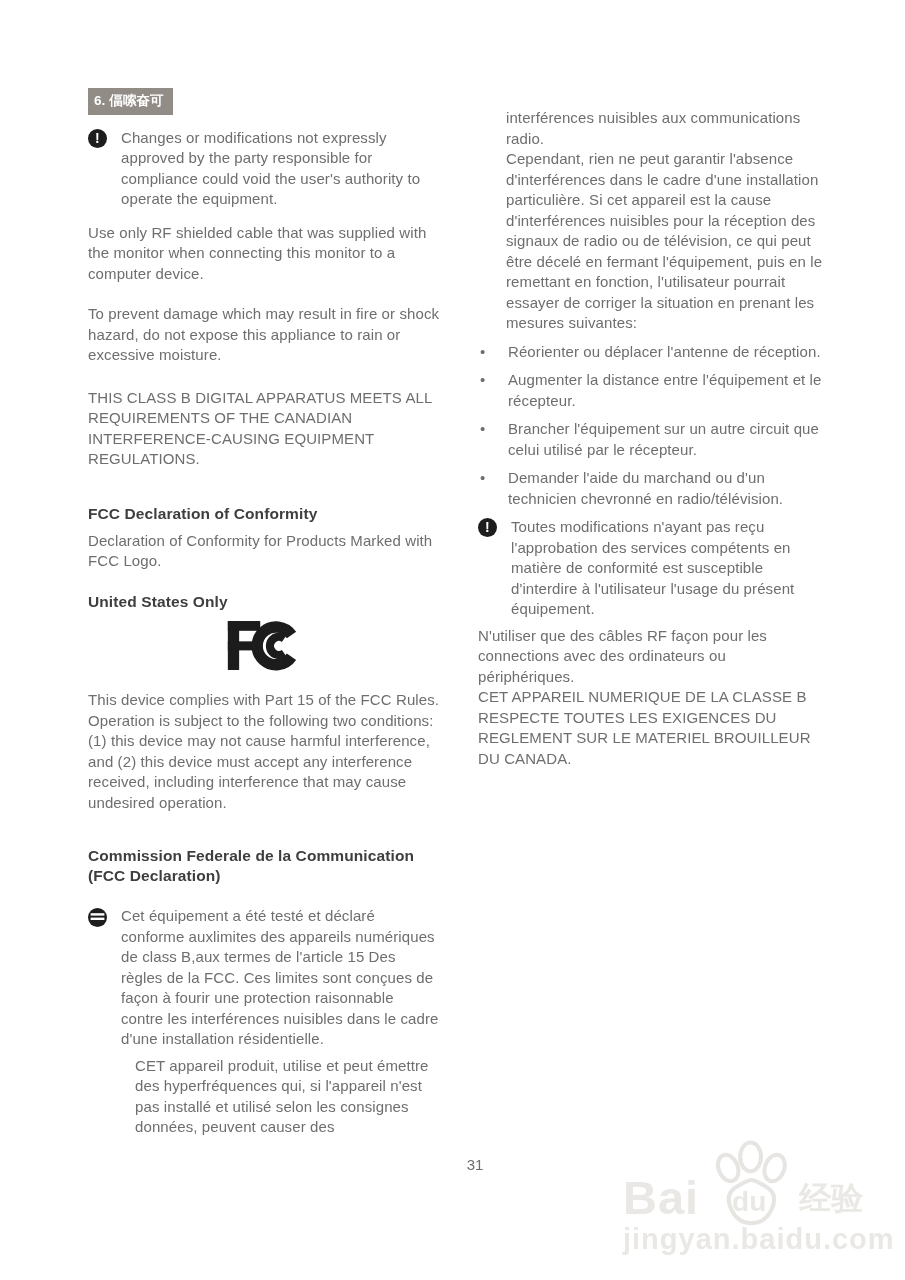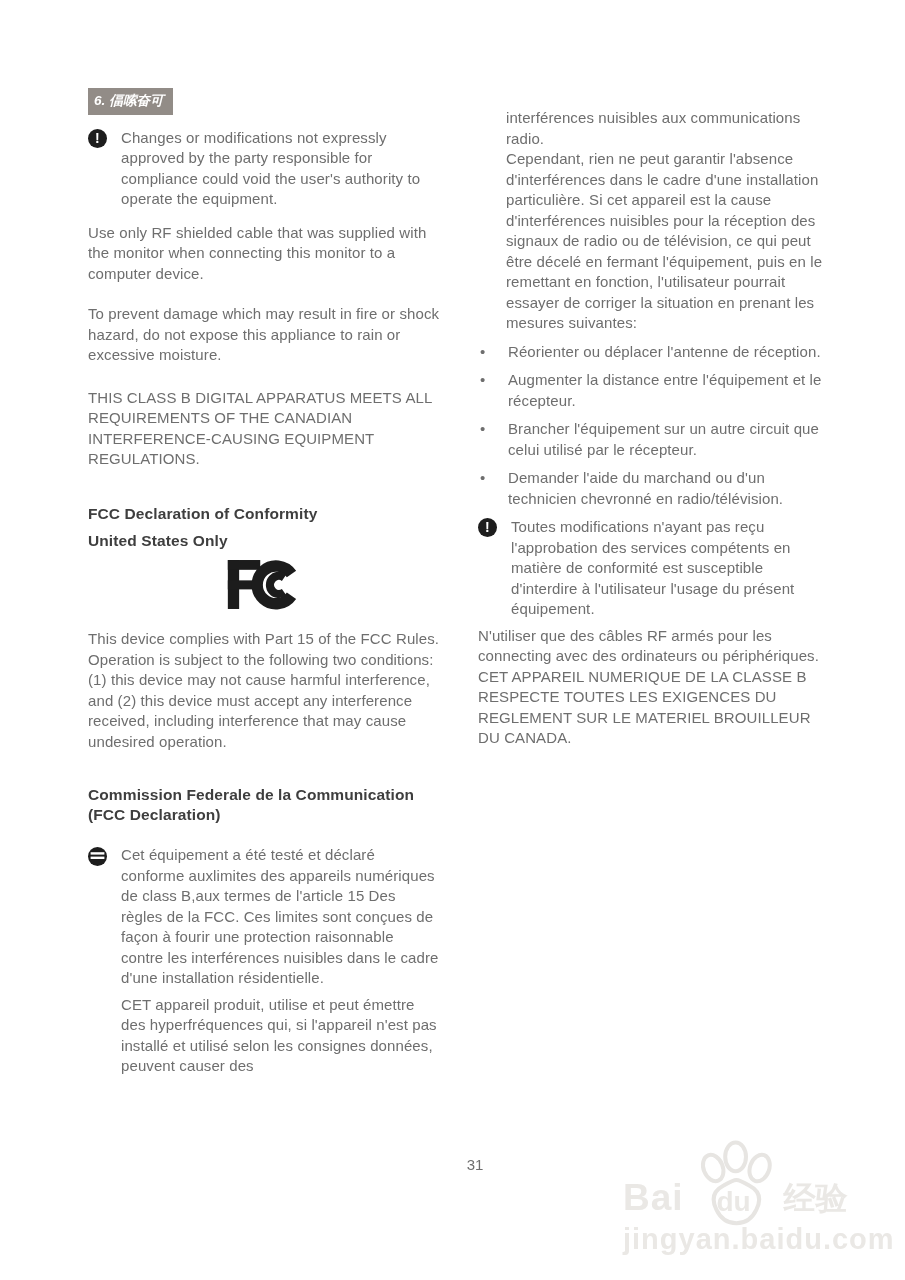--- a/index.html
+++ b/index.html
@@ -6,21 +6,21 @@
   .page {
     position: relative; width: 905px; height: 1280px; background: #ffffff;
     font-family: "Liberation Sans", sans-serif; overflow: hidden;
   }
   .col { position: absolute; font-size: 15px; line-height: 20.5px; color: #6e6e6e; letter-spacing: 0.1px; }
   .col-left  { left: 88px;  top: 88px;  width: 352px; }
   .col-right { left: 478px; top: 108px; width: 348px; }
 
   .badge {
     display: inline-block; background: #928c87; color: #ffffff;
-    font-size: 13.5px; font-weight: bold; padding: 3px 9px 3px 6px; margin-bottom: 13px; font-style: italic;
+    font-size: 13.5px; font-weight: bold; padding: 3px 9px 3px 6px; margin-bottom: 13px;
   }
 
   .doc-heading { font-weight: bold; color: #3e3e3e; font-size: 15.5px; line-height: 20px; }
 
   .icon-row { display: flex; }
   .icon-cell { flex: 0 0 33px; }
   .circle-icon {
     width: 19px; height: 19px; border-radius: 50%; background: #1d1d1d;
     color: #ffffff; font-weight: bold; font-size: 14px; text-align: center;
     line-height: 19px; margin-top: 1px;
@@ -36,21 +36,21 @@
     position: absolute; left: 0; right: 0; top: 1156px; text-align: center;
     color: #6e6e6e; font-size: 15px; padding-left: 45px;
   }
 
   
   .watermark {
     position: absolute; right: 6px; bottom: 18px; width: 290px; height: 140px;
     color: #eae8e5; pointer-events: none;
   }
   .wm-row { position: absolute; left: 14px; bottom: 44px; display: flex; align-items: flex-end; }
-  .wm-brand { font-size: 37px; font-weight: bold; letter-spacing: 1px; line-height: 40px; }
+  .wm-brand { font-size: 47px; font-weight: bold; letter-spacing: 1px; line-height: 40px; }
   .wm-paw { position: relative; width: 96px; height: 96px; margin: 0 2px -14px 2px; }
   .wm-paw-du {
     position: absolute; left: 0; right: 0; top: 50px; text-align: center;
     font-size: 28px; font-weight: bold; color: #eae8e5;
   }
   .wm-cjk { font-size: 32px; font-weight: bold; line-height: 40px; }
   .wm-url { position: absolute; left: 14px; bottom: 6px; font-size: 29px; font-weight: bold; letter-spacing: 1px; }
 </style>
 </head>
 <body>
@@ -69,20 +69,21 @@
     </div>
 
     <div style="margin-bottom:20px;">Use only RF shielded cable that was supplied with the monitor when connecting this monitor to a computer device.</div>
 
     <div style="margin-bottom:22px;">To prevent damage which may result in fire or shock hazard, do not expose this appliance to rain or excessive moisture.</div>
 
     <div style="margin-bottom:34px;">THIS CLASS B DIGITAL APPARATUS MEETS ALL REQUIREMENTS OF THE CANADIAN INTERFERENCE-CAUSING EQUIPMENT REGULATIONS.</div>
 
     <div class="doc-heading" style="margin-bottom:7px;">FCC Declaration of Conformity</div>
 
+    <div style="margin-bottom:20px;">Declaration of Conformity for Products Marked with FCC Logo.</div>
 
     <div class="doc-heading" style="">United States Only</div>
 
     <div class="logo-wrap">
       <svg width="76" height="55" viewBox="0 0 100 73">
         <g fill="#1c1c1c">
           <rect x="2" y="4" width="15" height="65"></rect>
           <rect x="2" y="4" width="43" height="13"></rect>
           <rect x="2" y="31" width="38" height="12"></rect>
         </g>
@@ -99,21 +100,21 @@
       <div class="icon-cell">
         <svg width="19" height="19" viewBox="0 0 19 19" style="margin-top:2px;">
           <circle cx="9.5" cy="9.5" r="9.5" fill="#1d1d1d"></circle>
           <rect x="2.6" y="5.2" width="13.8" height="2.4" fill="#ffffff"></rect>
           <rect x="2.6" y="9.6" width="13.8" height="2.4" fill="#ffffff"></rect>
         </svg>
       </div>
       <div class="icon-text">Cet équipement a été testé et déclaré conforme auxlimites des appareils numériques de class B,aux termes de l'article 15 Des règles de la FCC. Ces limites sont conçues de façon à fourir une protection raisonnable contre les interférences nuisibles dans le cadre d'une installation résidentielle.</div>
     </div>
 
-    <div style="margin-left:33px;">CET appareil produit, utilise et peut émettre des hyperfréquences qui, si l'appareil n'est pas installé et utilisé selon les consignes données, peuvent causer des</div>
+    <div style="margin-left:47px;">CET appareil produit, utilise et peut émettre des hyperfréquences qui, si l'appareil n'est pas installé et utilisé selon les consignes données, peuvent causer des</div>
 
   </div>
 
   <div class="col col-right">
 
     <div style="margin-left:28px;">interférences nuisibles aux communications radio.</div>
 
     <div style="margin-left:28px;margin-bottom:8px;">Cependant, rien ne peut garantir l'absence d'interférences dans le cadre d'une installation particulière. Si cet appareil est la cause d'interférences nuisibles pour la réception des signaux de radio ou de télévision, ce qui peut être décelé en fermant l'équipement, puis en le remettant en fonction, l'utilisateur pourrait essayer de corriger la situation en prenant les mesures suivantes:</div>
 
     <div class="bullet-row">
@@ -133,21 +134,21 @@
       <div>Demander l'aide du marchand ou d'un technicien chevronné en radio/télévision.</div>
     </div>
 
     <div class="icon-row" style="margin-top:2px;margin-bottom:6px;">
       <div class="icon-cell">
         <div class="circle-icon">!</div>
       </div>
       <div class="icon-text">Toutes modifications n'ayant pas reçu l'approbation des services compétents en matière de conformité est susceptible d'interdire à l'utilisateur l'usage du présent équipement.</div>
     </div>
 
-    <div>N'utiliser que des câbles RF armés pour les connecting avec des ordinateurs ou périphériques.</div>
+    <div>N'utiliser que des câbles RF façon pour les connections avec des ordinateurs ou périphériques.</div>
 
     <div>CET APPAREIL NUMERIQUE DE LA CLASSE B RESPECTE TOUTES LES EXIGENCES DU REGLEMENT SUR LE MATERIEL BROUILLEUR DU CANADA.</div>
 
   </div>
 
   <div class="page-number">31</div>
 
   <div class="watermark">
     <div class="wm-row">
       <span class="wm-brand">Bai</span>

